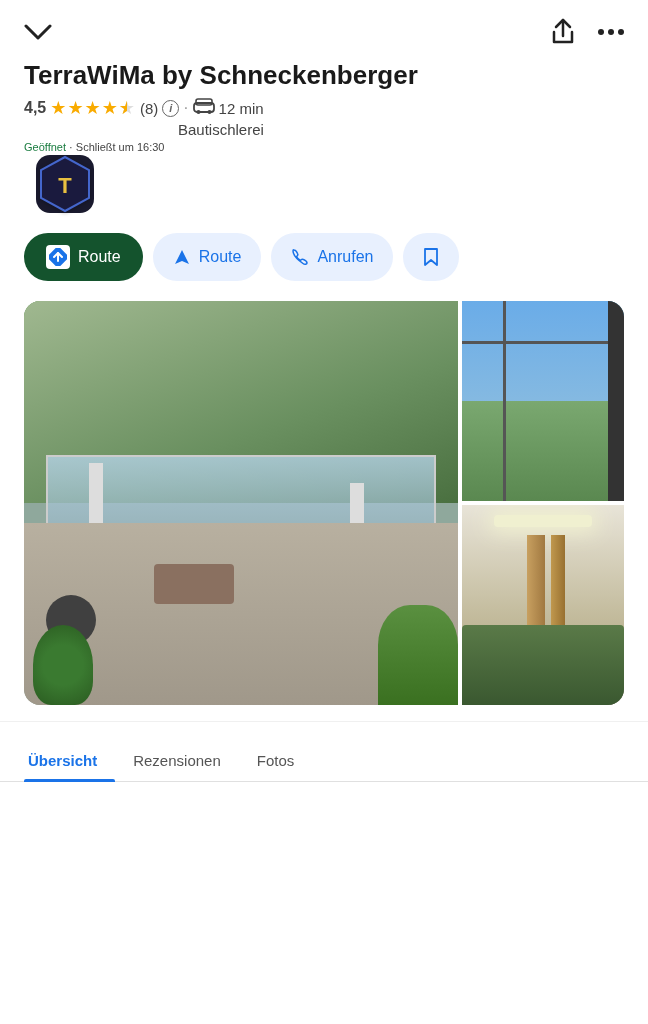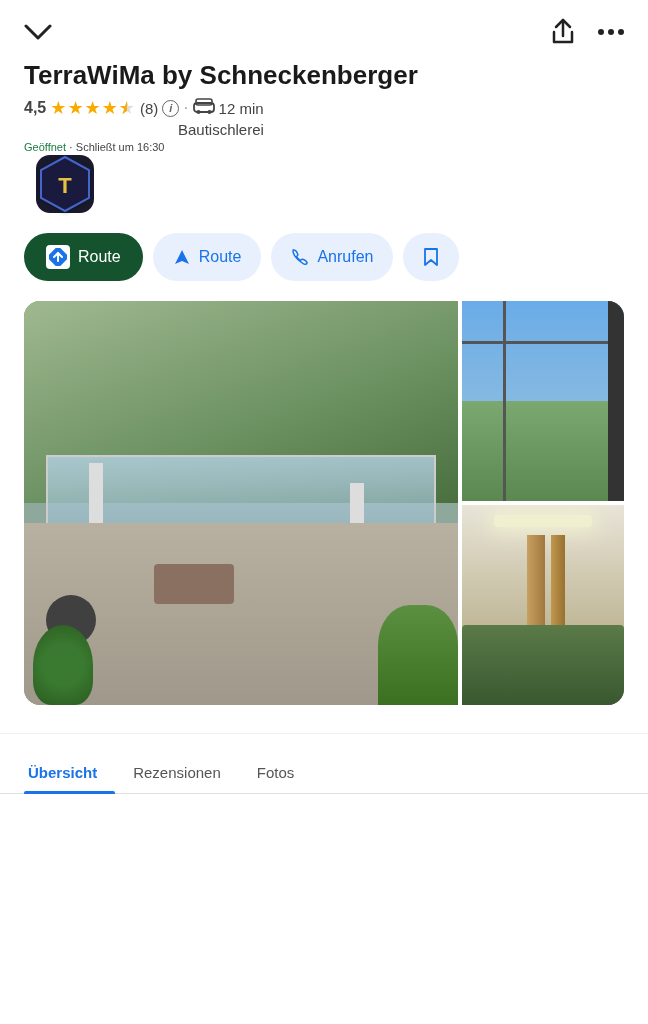--- a/index.html
+++ b/index.html
@@ -172,21 +172,21 @@
     .photo-bottom-right {
       background: #b8a080;
       position: relative;
       overflow: hidden;
     }
 
     
     .tabs-section {
       padding: 20px 0 0 0;
       border-top: 1px solid #f0f0f0;
-      margin-top: 28px;
+      margin-top: 16px;
     }
     .tabs-row {
       display: flex;
       padding: 0 24px;
       gap: 0;
       border-bottom: 1px solid #e0e0e0;
     }
     .tab {
       padding: 10px 18px 12px 18px;
       font-size: 15px;

